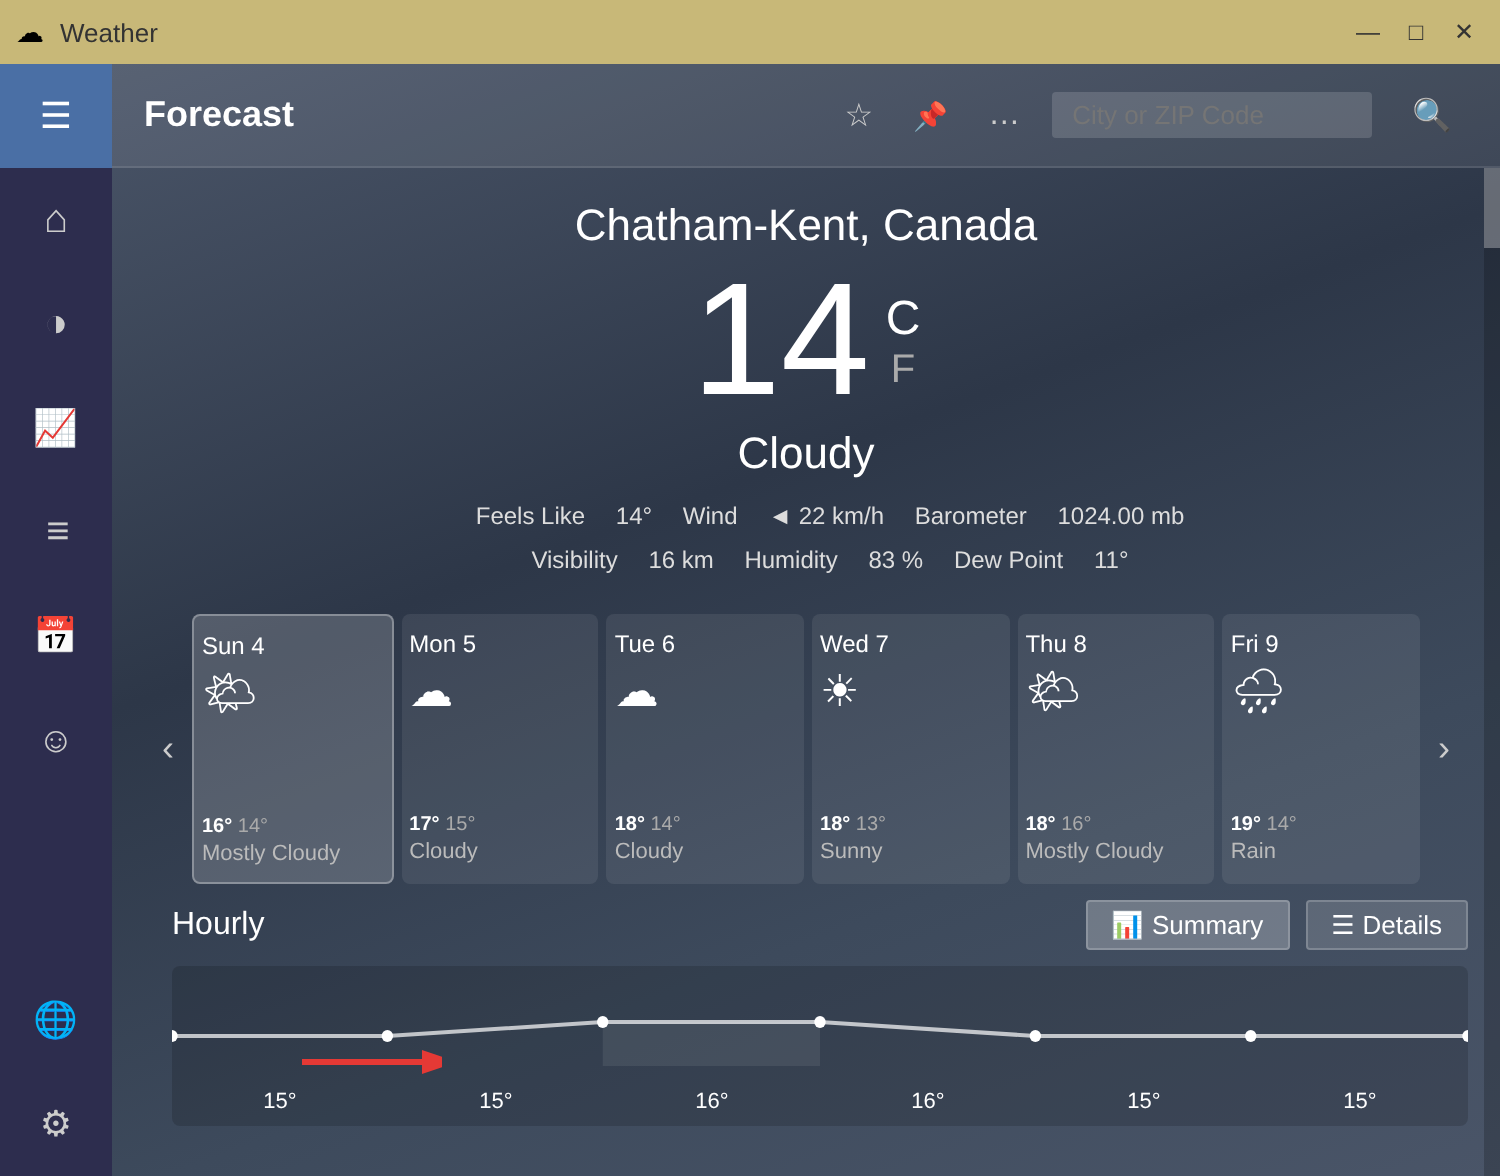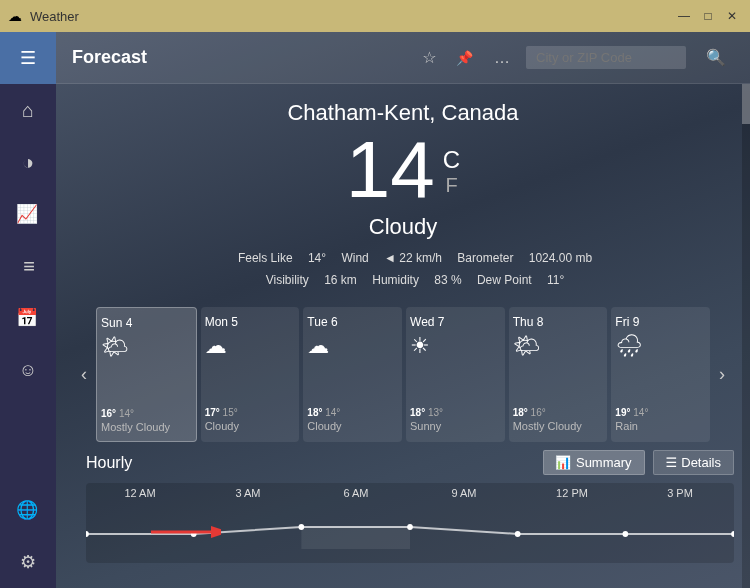--- a/index.html
+++ b/index.html
@@ -399,28 +399,20 @@
             <span>Summary</span>
           </button>
           <button class="hourly-tab">
             <span>☰</span>
             <span>Details</span>
           </button>
         </div>
       </div>
 
       <div class="chart-area">
-        <div class="chart-labels" id="chart-labels">
-            <div class="chart-label">12 AM</div>
-            <div class="chart-label">3 AM</div>
-            <div class="chart-label">6 AM</div>
-            <div class="chart-label">9 AM</div>
-            <div class="chart-label">12 PM</div>
-            <div class="chart-label">3 PM</div>
-          </div>
         <div class="chart-svg-container">
           <svg width="100%" height="50" viewBox="0 0 680 50" preserveAspectRatio="none">
             <polyline points="0,35 113,35 226,28 340,28 453,35 566,35 680,35" fill="none" stroke="rgba(255,255,255,0.7)" stroke-width="2"></polyline>
             <circle cx="0" cy="35" r="3" fill="white"></circle>
             <circle cx="113" cy="35" r="3" fill="white"></circle>
             <circle cx="226" cy="28" r="3" fill="white"></circle>
             <circle cx="340" cy="28" r="3" fill="white"></circle>
             <circle cx="453" cy="35" r="3" fill="white"></circle>
             <circle cx="566" cy="35" r="3" fill="white"></circle>
             <circle cx="680" cy="35" r="3" fill="white"></circle>

